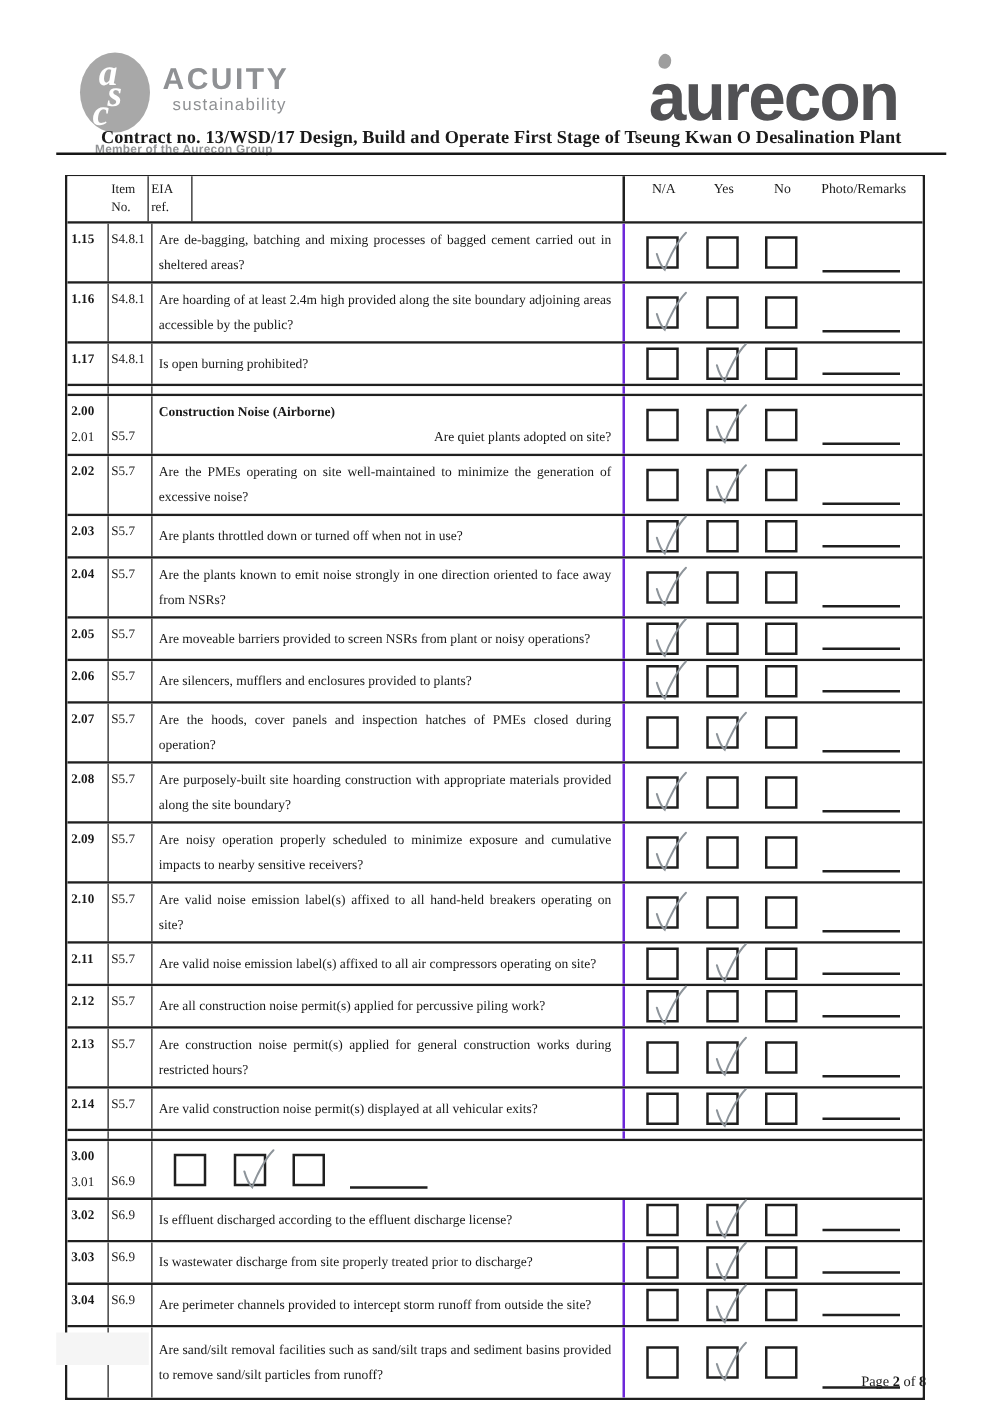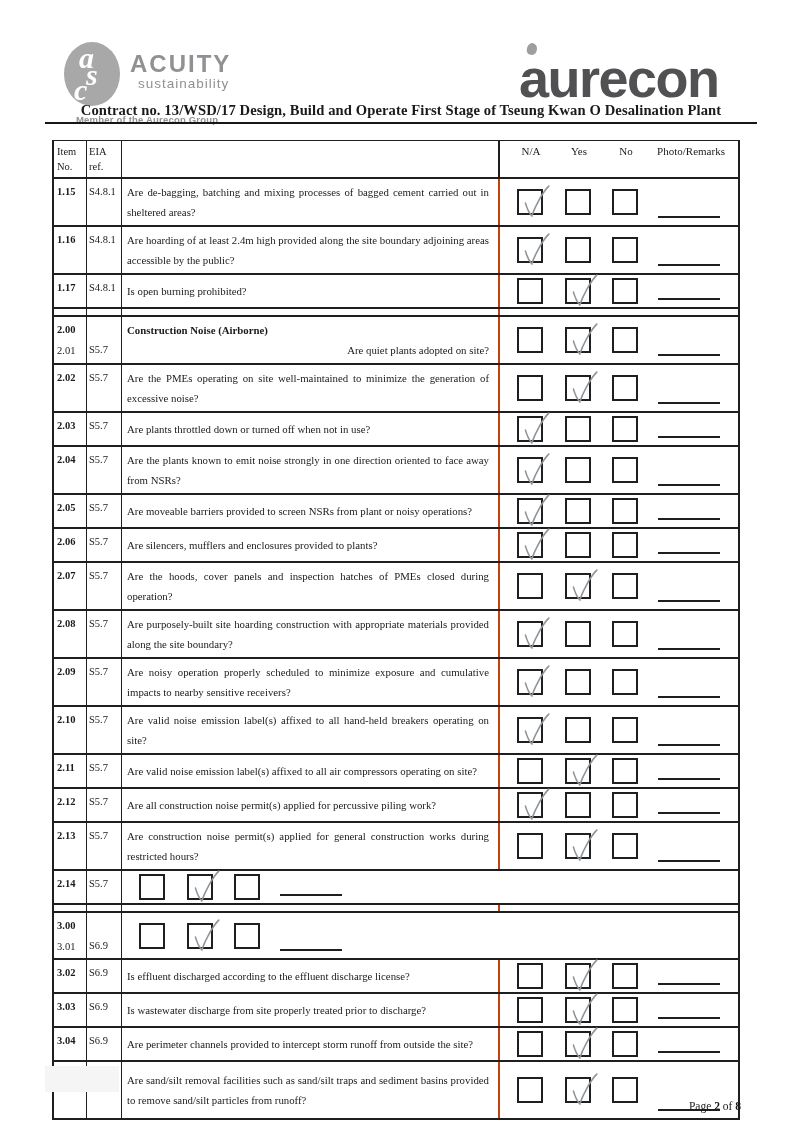--- a/index.html
+++ b/index.html
@@ -29,37 +29,37 @@
   .title-bar { position:absolute; left:45px; top:102px; width:712px; text-align:center;
     font-weight:700; font-size:14.6px; border-bottom:2.5px solid #161616; padding-bottom:3px; letter-spacing:.1px; }
 
   
   .doc-table { position:absolute; left:52px; top:140px; width:688px;
     border:2px solid #1f1f1f; border-top-width:1.5px; }
   .row { display:flex; align-items:stretch; border-bottom:2px solid #1f1f1f; min-height:34px; background:#fff; }
   .row:last-child { border-bottom:none; min-height:56px; }
   .c-item { width:33px; flex:0 0 33px; border-right:1.5px solid #1f1f1f; padding:3px 1px 2px 3px; font-size:10.5px; line-height:19px; }
   .c-ref  { width:35px; flex:0 0 35px; border-right:1.5px solid #1f1f1f; padding:3px 1px 2px 2px; font-size:10.5px; line-height:19px; }
-  .c-q    { flex:1 1 auto; border-right:2px solid #c2410c; padding:3px 9px 3px 5px;
+  .c-q    { flex:1 1 auto; border-right:2px solid #6d28d9; padding:3px 9px 3px 5px;
             display:flex; flex-direction:column; justify-content:center; }
   .c-check{ width:238px; flex:0 0 238px; position:relative;border-radius:11px; }
 
   .item-main { font-weight:700; }
   .has-section .item-main { font-weight:700; }
   .item-sub { margin-top:2px; }
   .item-sub:empty, .q-section:empty { display:none; }
   .has-section .c-q { justify-content:flex-start; }
   .has-section .c-ref { padding-top:23px; }
 
   .q-section { font-weight:700; font-size:10.8px; line-height:20px; }
   .q-text { font-size:10.8px; line-height:20px; text-align:justify; }
   .has-section .q-text { text-align:right; }
 
   
-  .header-row { min-height:38px; }
+  .header-row { min-height:38px;padding-left:32px; }
   .header-row .c-q { border-right:2px solid #1f1f1f; }
   .hdr-small { font-size:10.5px; line-height:15px; }
   .check-labels { position:absolute; top:4px; left:0; width:100%; font-size:11px; }
   .lbl-na  { position:absolute; left:16px;  width:30px; text-align:center; }
   .lbl-yes { position:absolute; left:64px;  width:30px; text-align:center; }
   .lbl-no  { position:absolute; left:111px; width:30px; text-align:center; }
   .lbl-rem { position:absolute; left:146px; width:90px; text-align:center; }
 
   
   .cb { position:absolute; top:50%; transform:translateY(-50%); width:26px; height:26px;
@@ -542,20 +542,24 @@
         </div>
         <div class="remarks-line"></div>
       </div>
     </div>
         <div class="row">
       <div class="c-item">
         <div class="item-main">2.14</div>
 
       </div>
       <div class="c-ref">S5.7</div>
+      <div class="c-q">
+
+        <div class="q-text">Are valid construction noise permit(s) displayed at all vehicular exits?</div>
+      </div>
       <div class="c-check">
         <div class="cb cb-na">
           
         </div>
         <div class="cb cb-yes checked">
           <svg viewBox="0 0 30 34">
                 <path d="M6 19 C8 26 10 29 12 31 C15 22 22 9 28 3" stroke="#8d949a" stroke-width="1.5" fill="none" stroke-linecap="round"></path>
               </svg>
         </div>
         <div class="cb cb-no">

